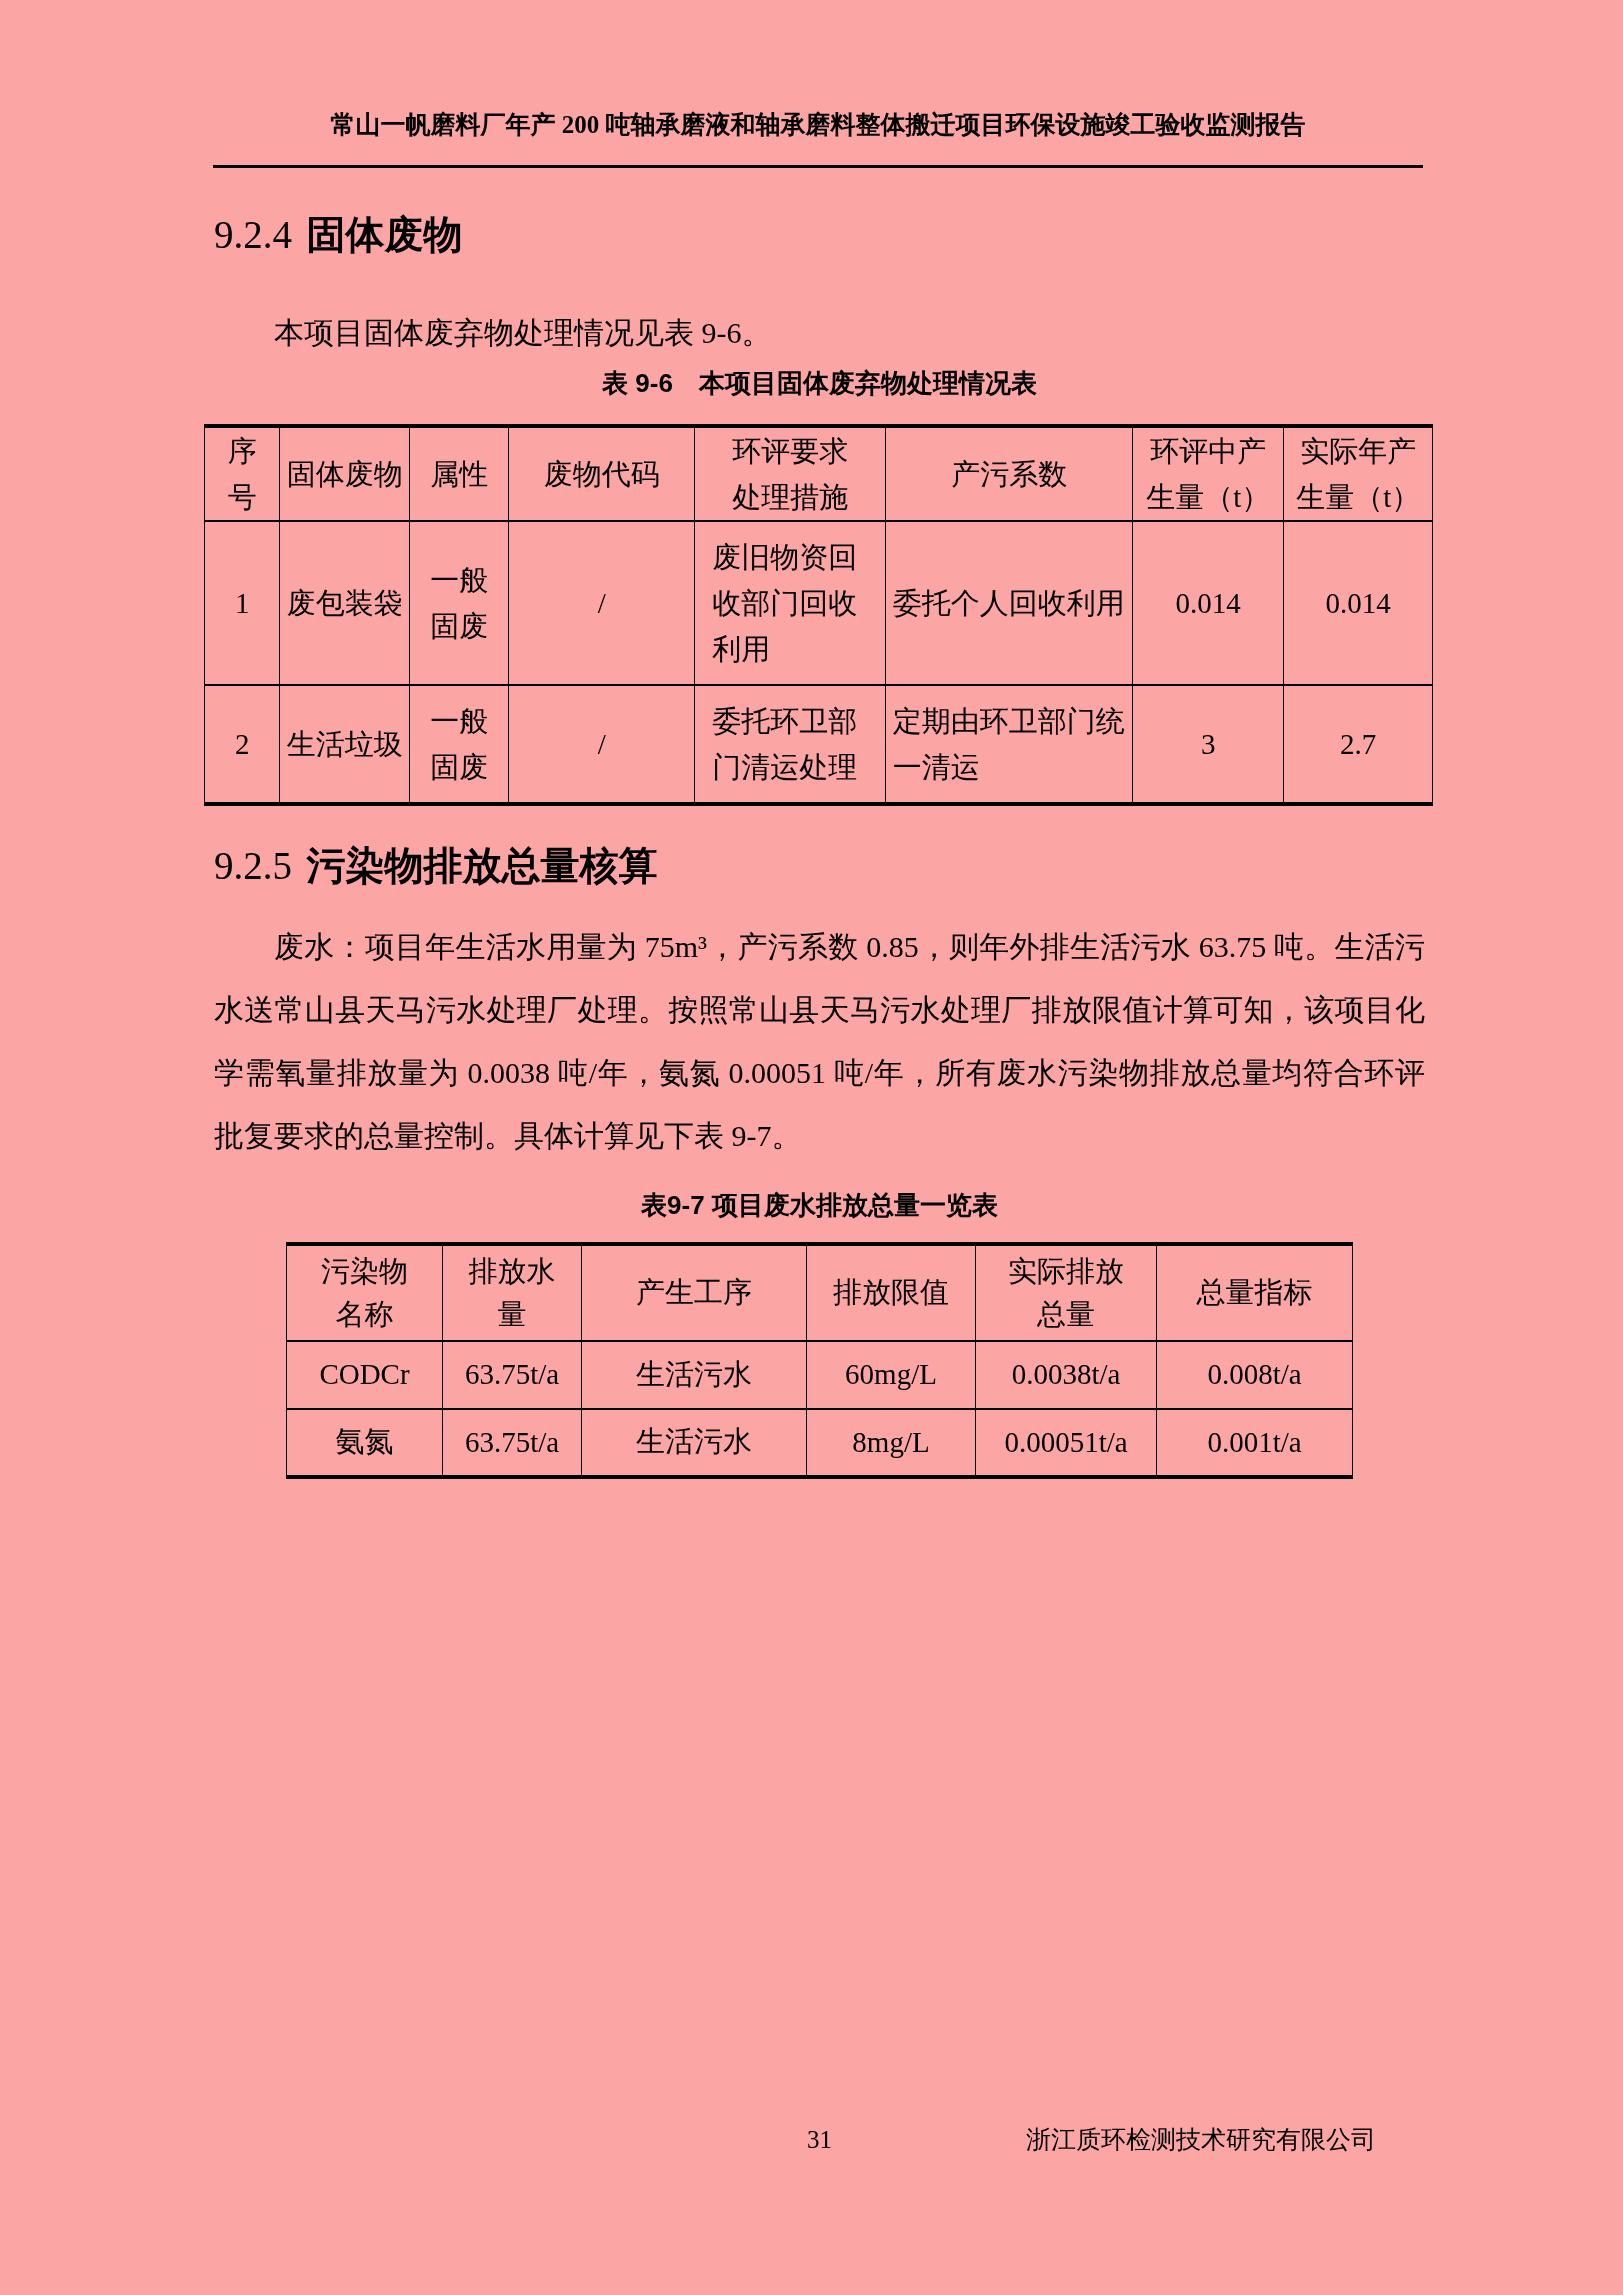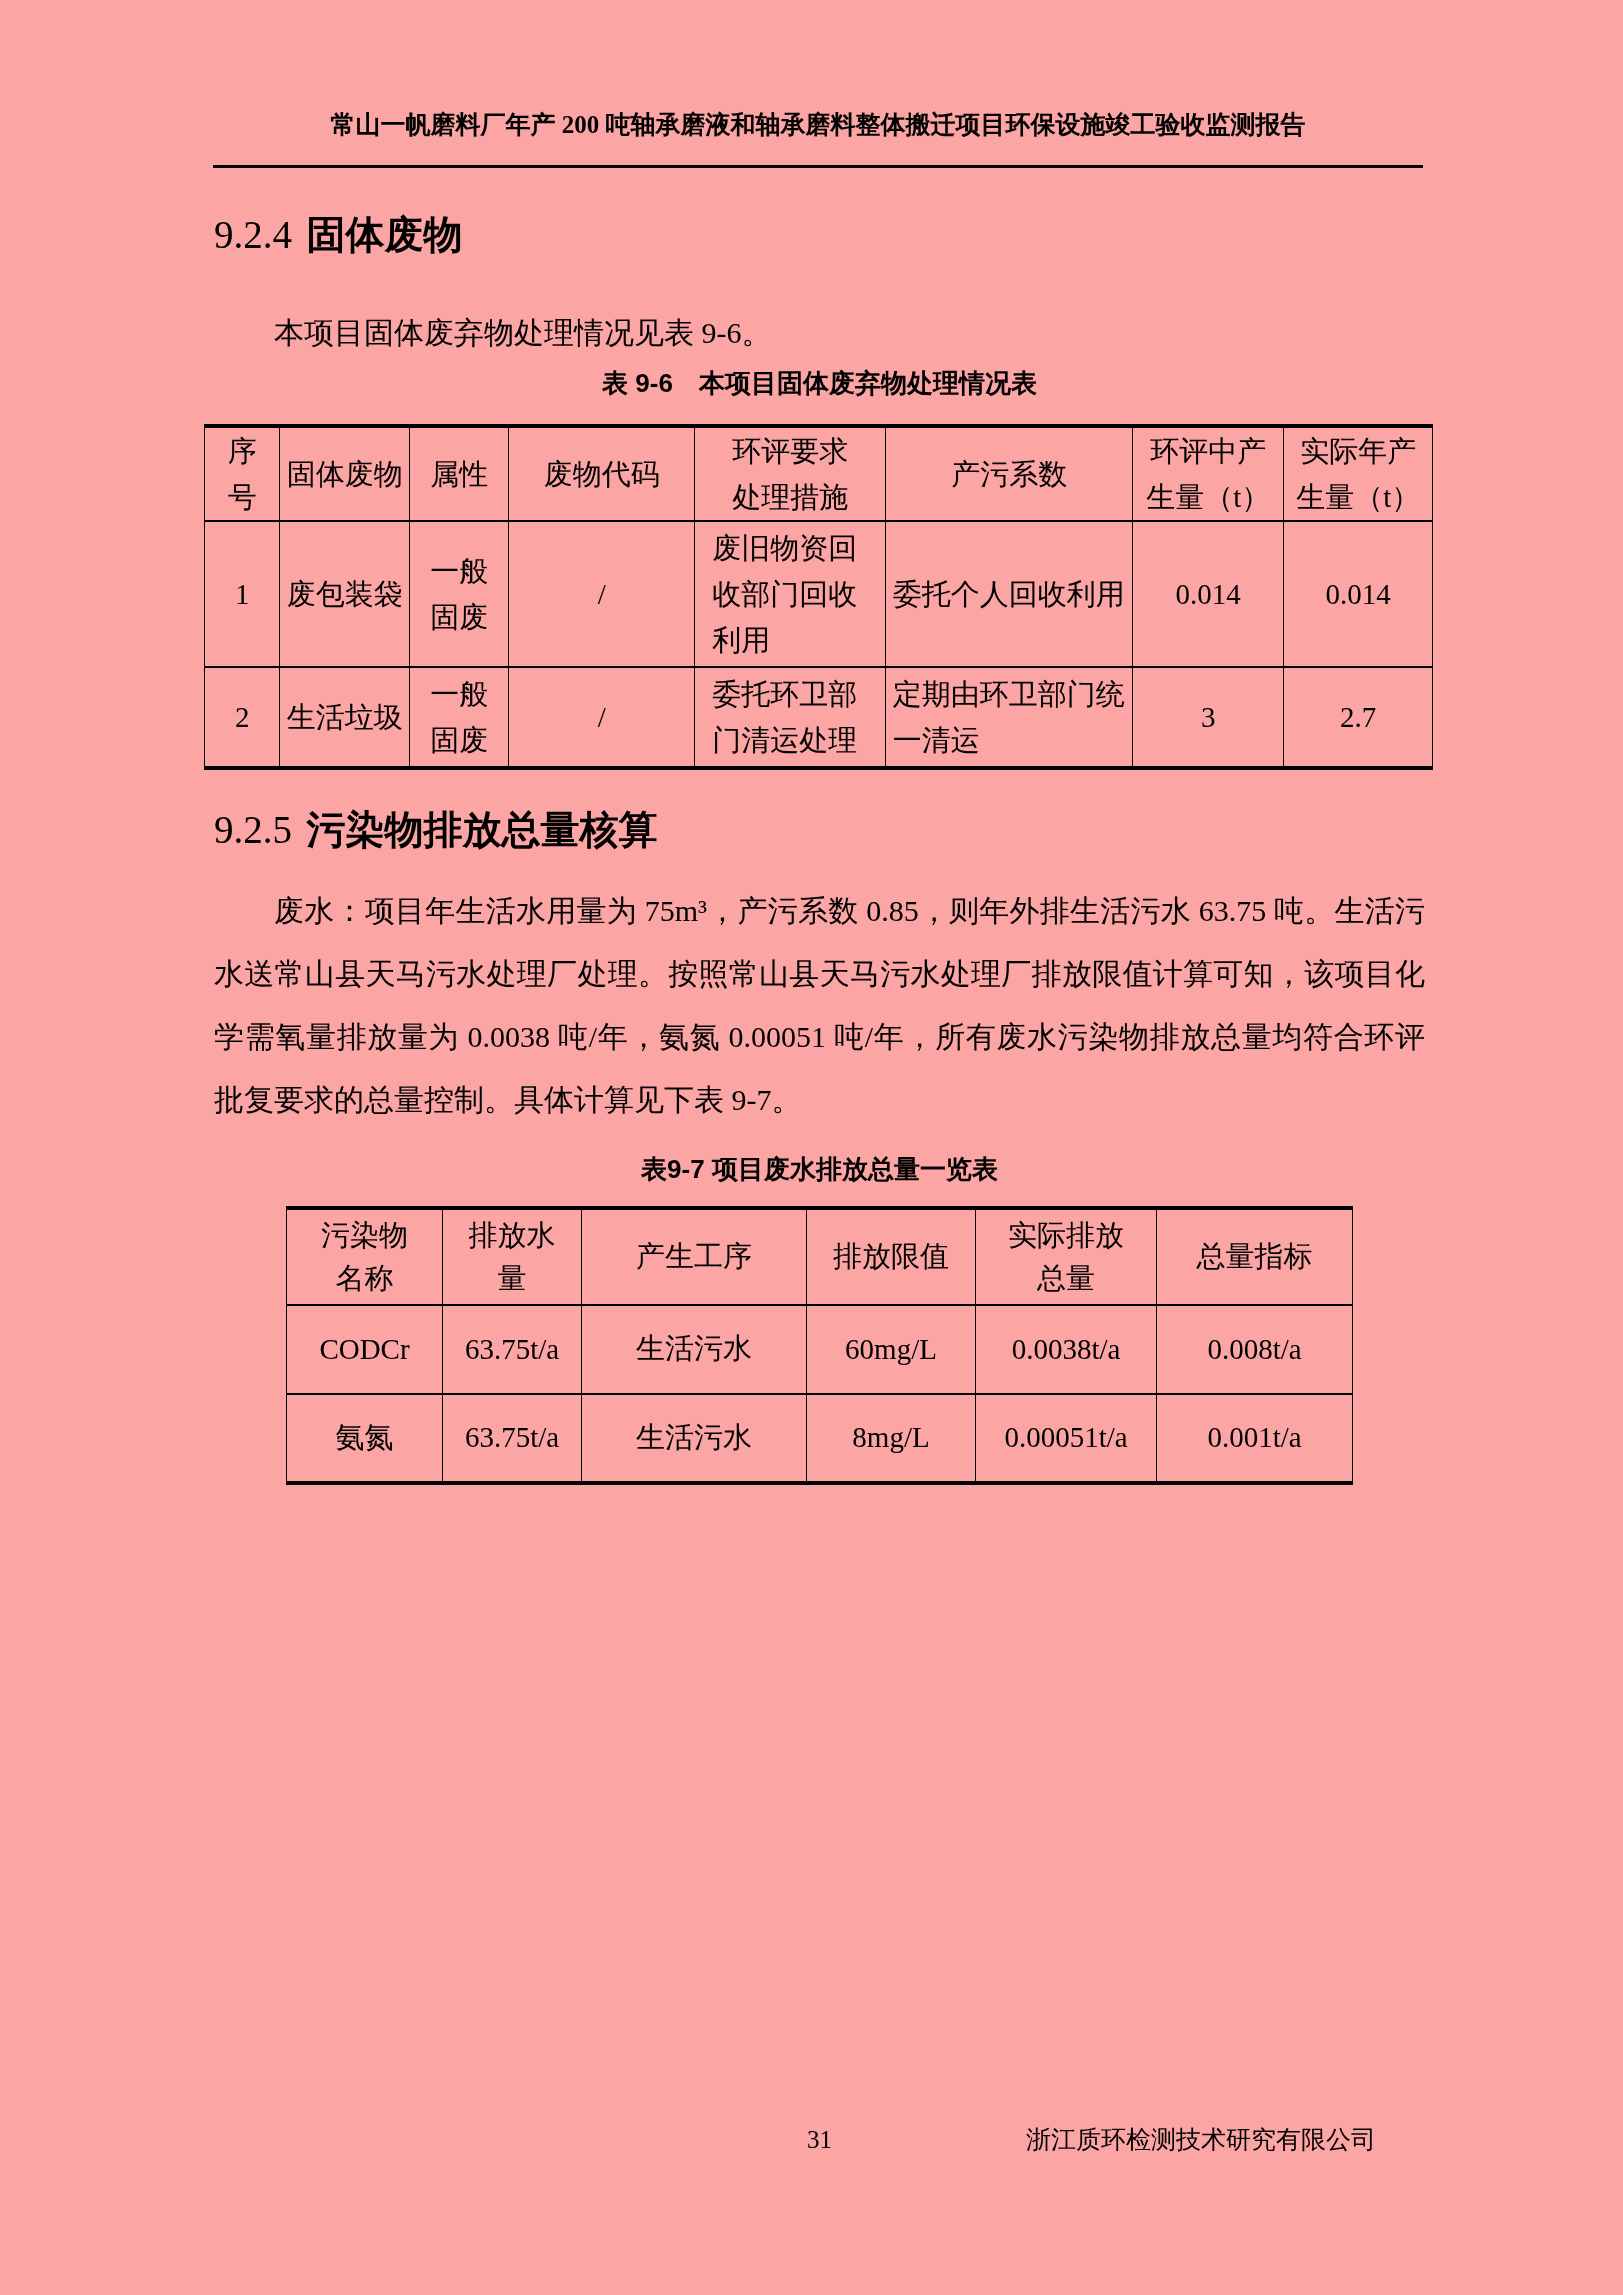--- a/index.html
+++ b/index.html
@@ -61,37 +61,37 @@
     font-weight:normal;
     text-align:center; vertical-align:middle;
     white-space:pre-line;
   }
   .t96 th { border-bottom:2.6px solid #000; }
   .t96 .r1 td { border-bottom:2.6px solid #000; }
   .t96 tr.hrow { height:92px; }
   .t96 tr.r1 { height:137px; }
   .t96 tr.r2 { height:92px; }
   .t96 td.pad-md { padding:0 7.9px; }
-  .t96 td.pad-lg { padding:3px 17px; text-align:left; }
+  .t96 td.pad-lg { padding:12px 17px; text-align:left; }
   .t96 td.pad-sm { padding:0 6.5px; text-align:left; }
   
   .t97 {
     margin:18.3px auto 0;
     width:1067px;
     border-top:4.6px solid #000; border-bottom:4.6px solid #000;
   }
   .t97 th, .t97 td {
     border:1.3px solid #000;
     font-size:29px;
     font-weight:normal;
     text-align:center; vertical-align:middle;
     white-space:pre-line;
   }
   .t97 th { line-height:43px; height:97px; border-bottom:2px solid #000; }
-  .t97 td { height:89px; }
+  .t97 td { height:68px; }
   .t97 .w1 td { border-bottom:2px solid #000; }
   
   .doc-footer {
     position:absolute; top:2125px; left:214px; right:198px; height:34px;
     font-size:25px; line-height:29px;
   }
   .page-num { position:absolute; left:50%; top:0; transform:translateX(-50%); }
   .company  { position:absolute; right:49px; top:0; }
 </style>
 </head>

